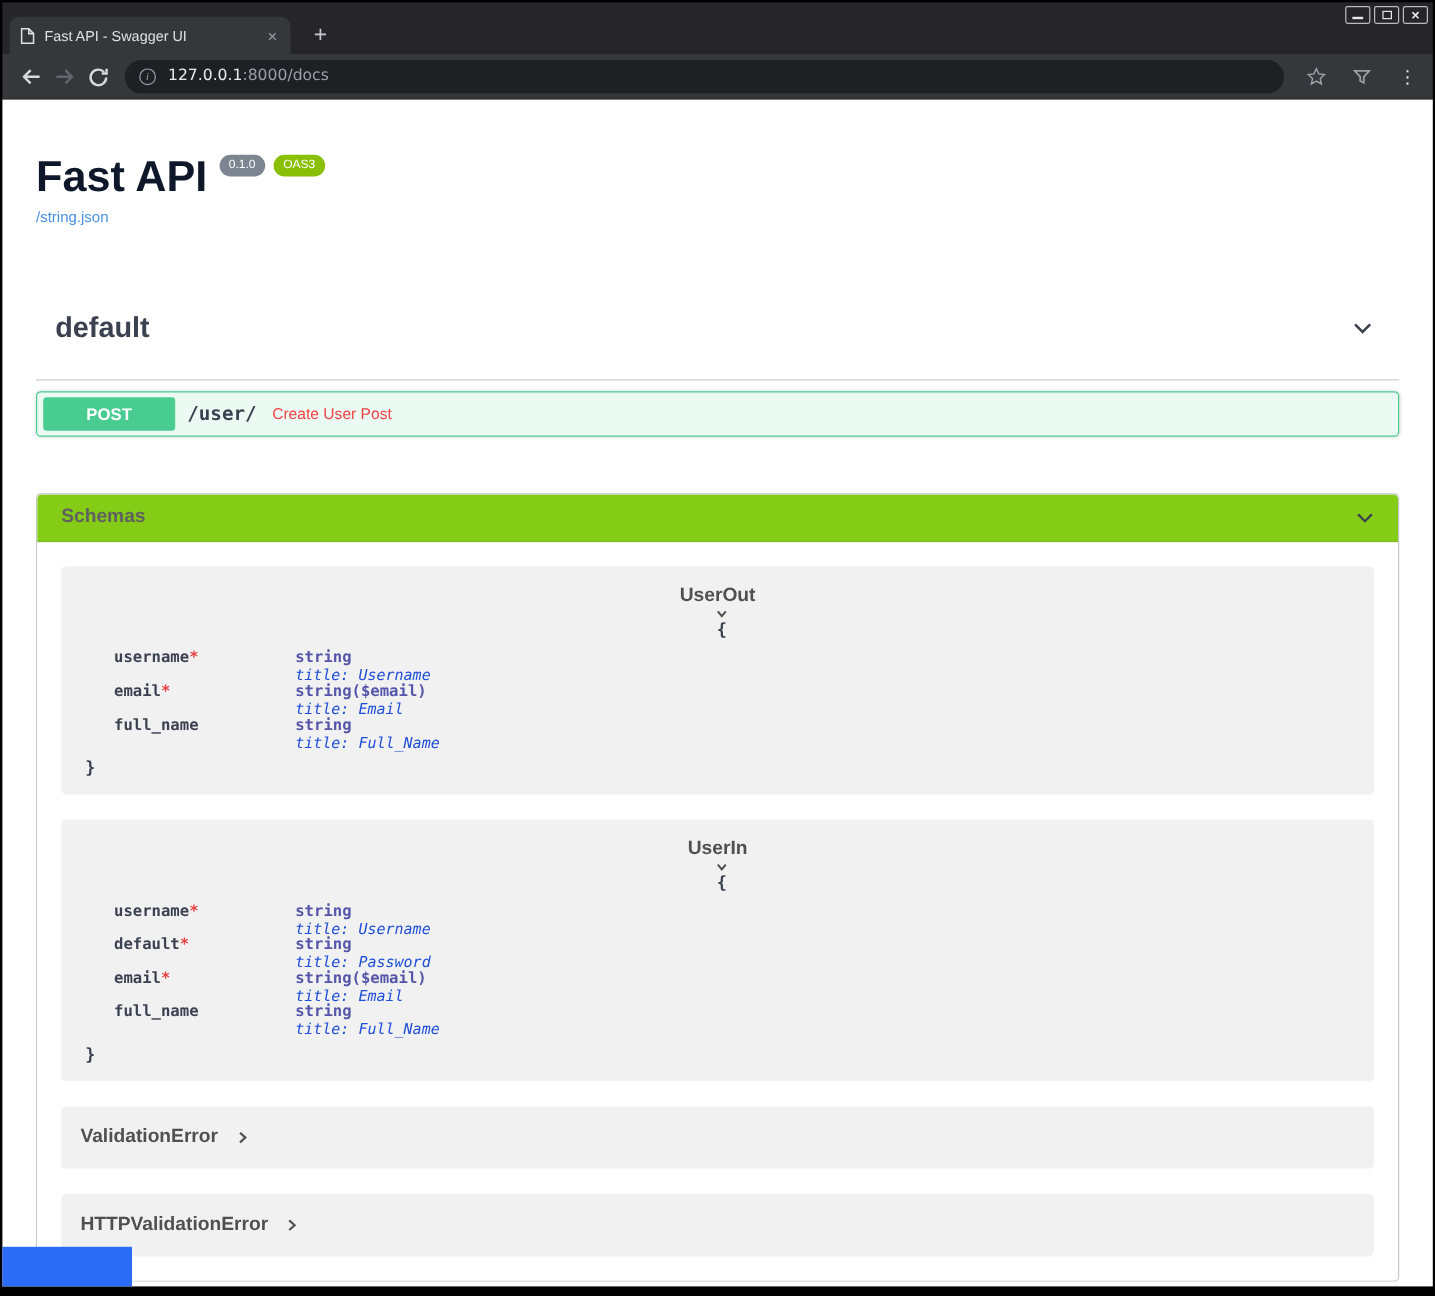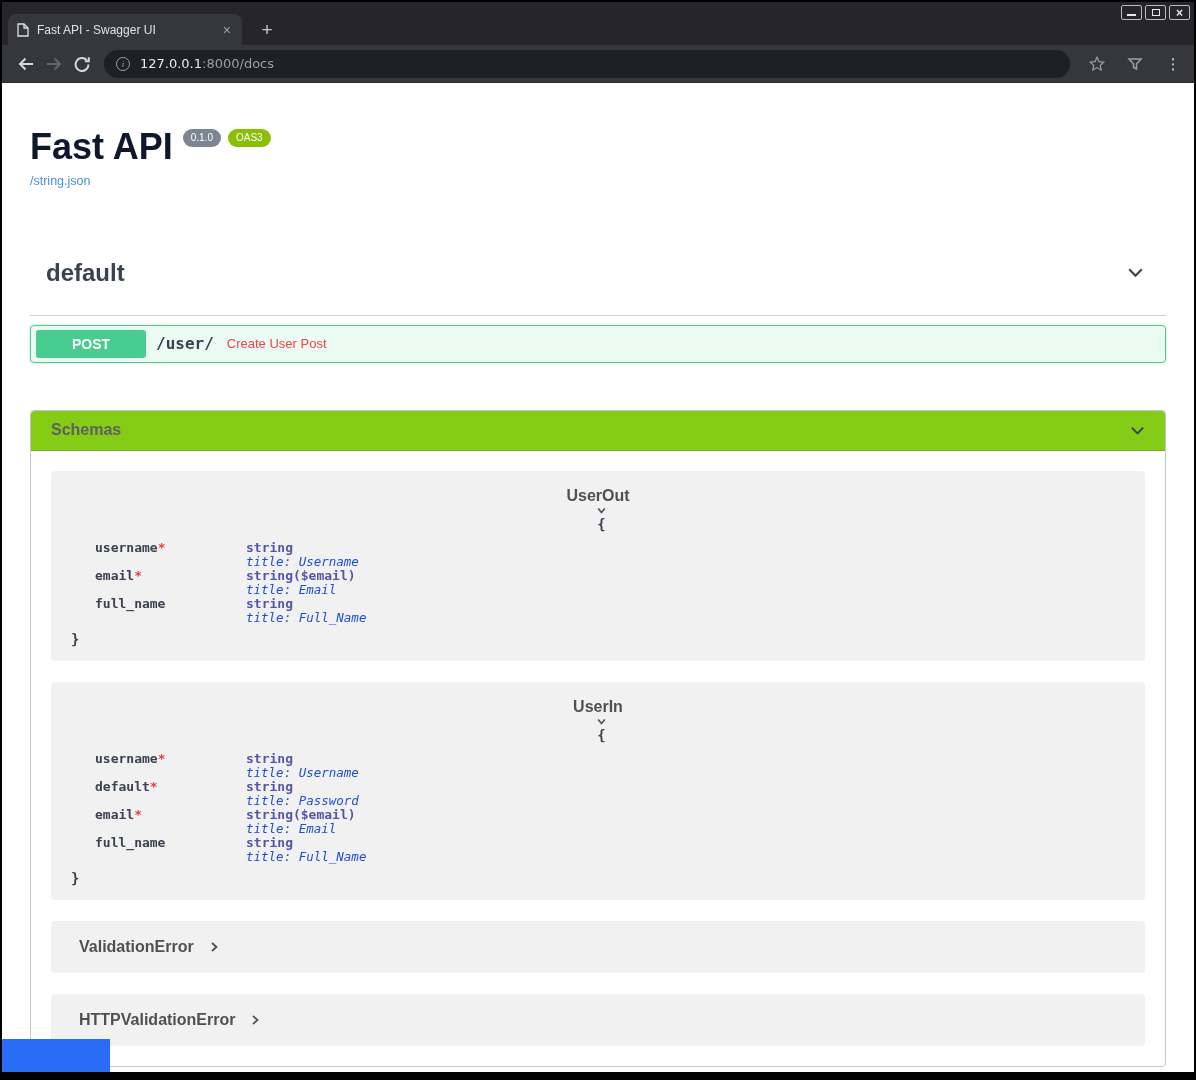--- a/index.html
+++ b/index.html
@@ -104,21 +104,21 @@
   .props { margin:9px 0 0 24px; }
   .prop-row { display:flex; }
   .prop-name {
     width:151px; flex-shrink:0; font-family:"DejaVu Sans Mono", monospace;
     font-size:13px; font-weight:bold; color:#3b4151; line-height:14px;
   }
   .star { color:#e93e3e; }
   .prop-type { font-family:"DejaVu Sans Mono", monospace; font-size:13px; font-weight:bold; color:#5555aa; line-height:14px; }
   .prop-title { font-family:"DejaVu Sans Mono", monospace; font-size:12.5px; font-style:italic; color:#1d4ed8; line-height:14px; }
   .close-brace { font-family:"DejaVu Sans Mono", monospace; font-size:14px; font-weight:bold; color:#3b4151; margin-top:6px; }
-  .model-card.collapsed { display:flex; align-items:center; padding:17px 28px; cursor:pointer; }
+  .model-card.collapsed { display:flex; align-items:center; padding:17px 16px; cursor:pointer; }
   .model-card.collapsed .model-chevron { margin-left:14px; }
   .status-bubble { position:absolute; left:2px; bottom:8px; width:108px; height:33px; background:#2a6cf4; }
 </style>
 </head>
 <body>
 
 <div class="titlebar">
   <div class="tab">
     <span style="display:flex;">
       <svg width="12" height="14" viewBox="0 0 12 14">

